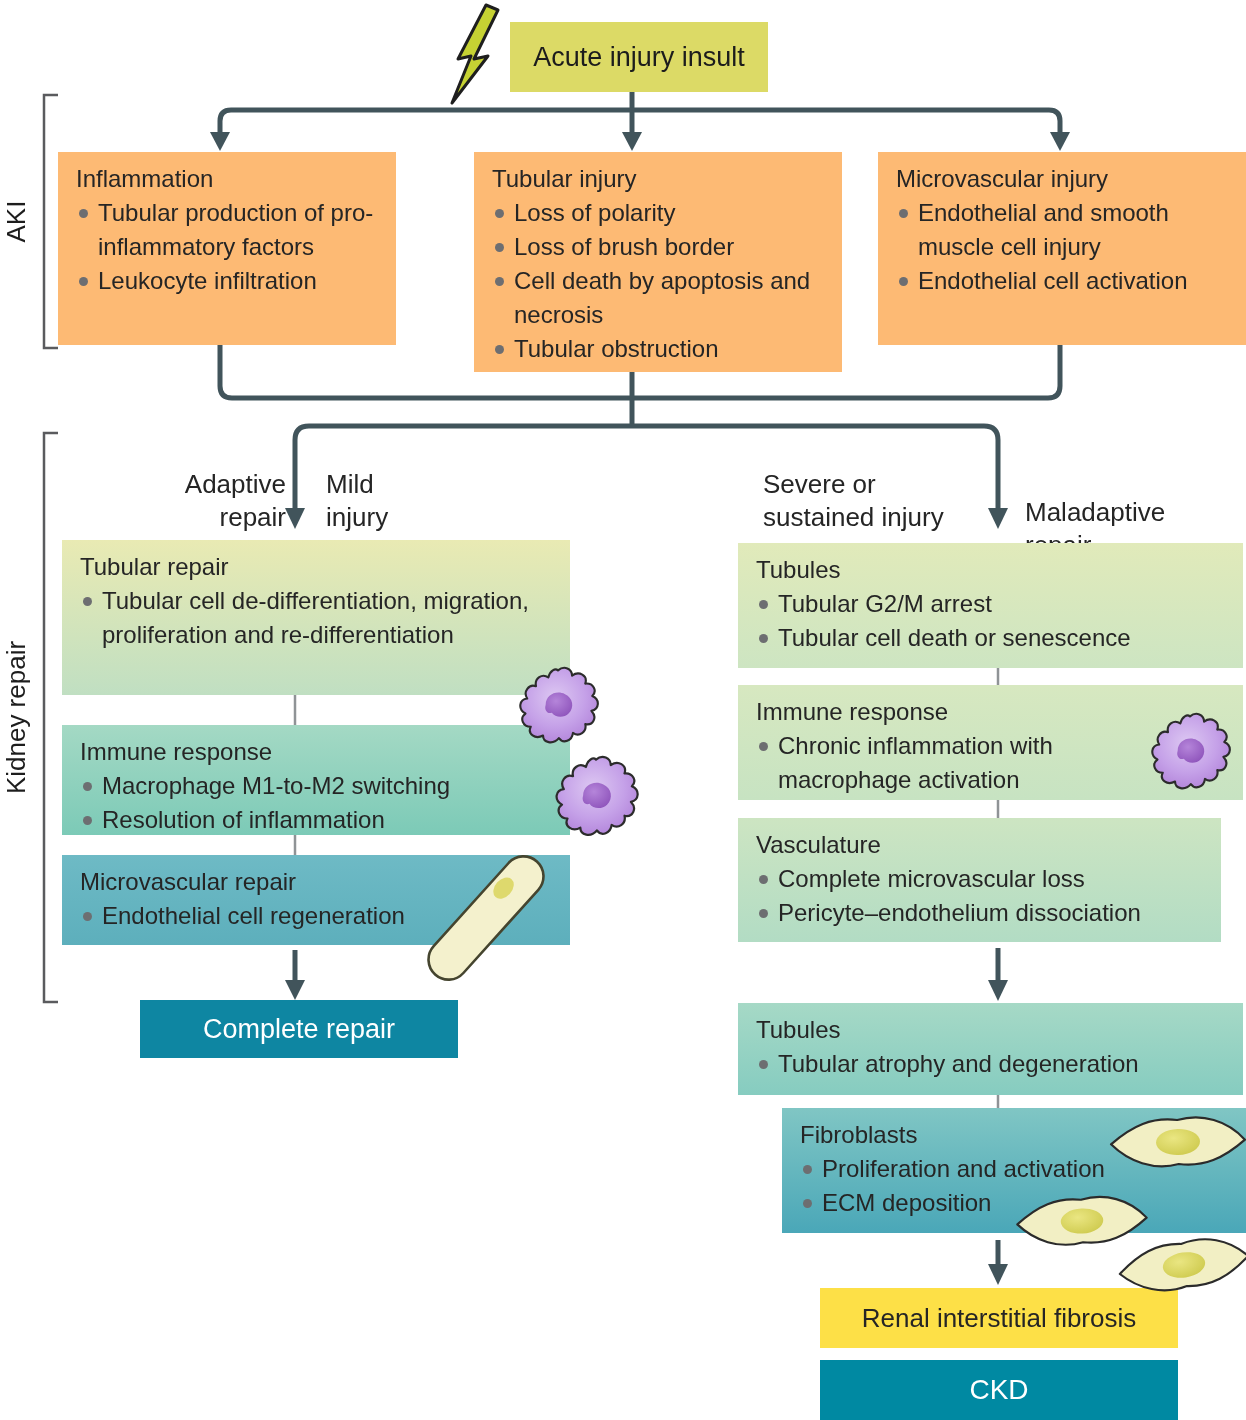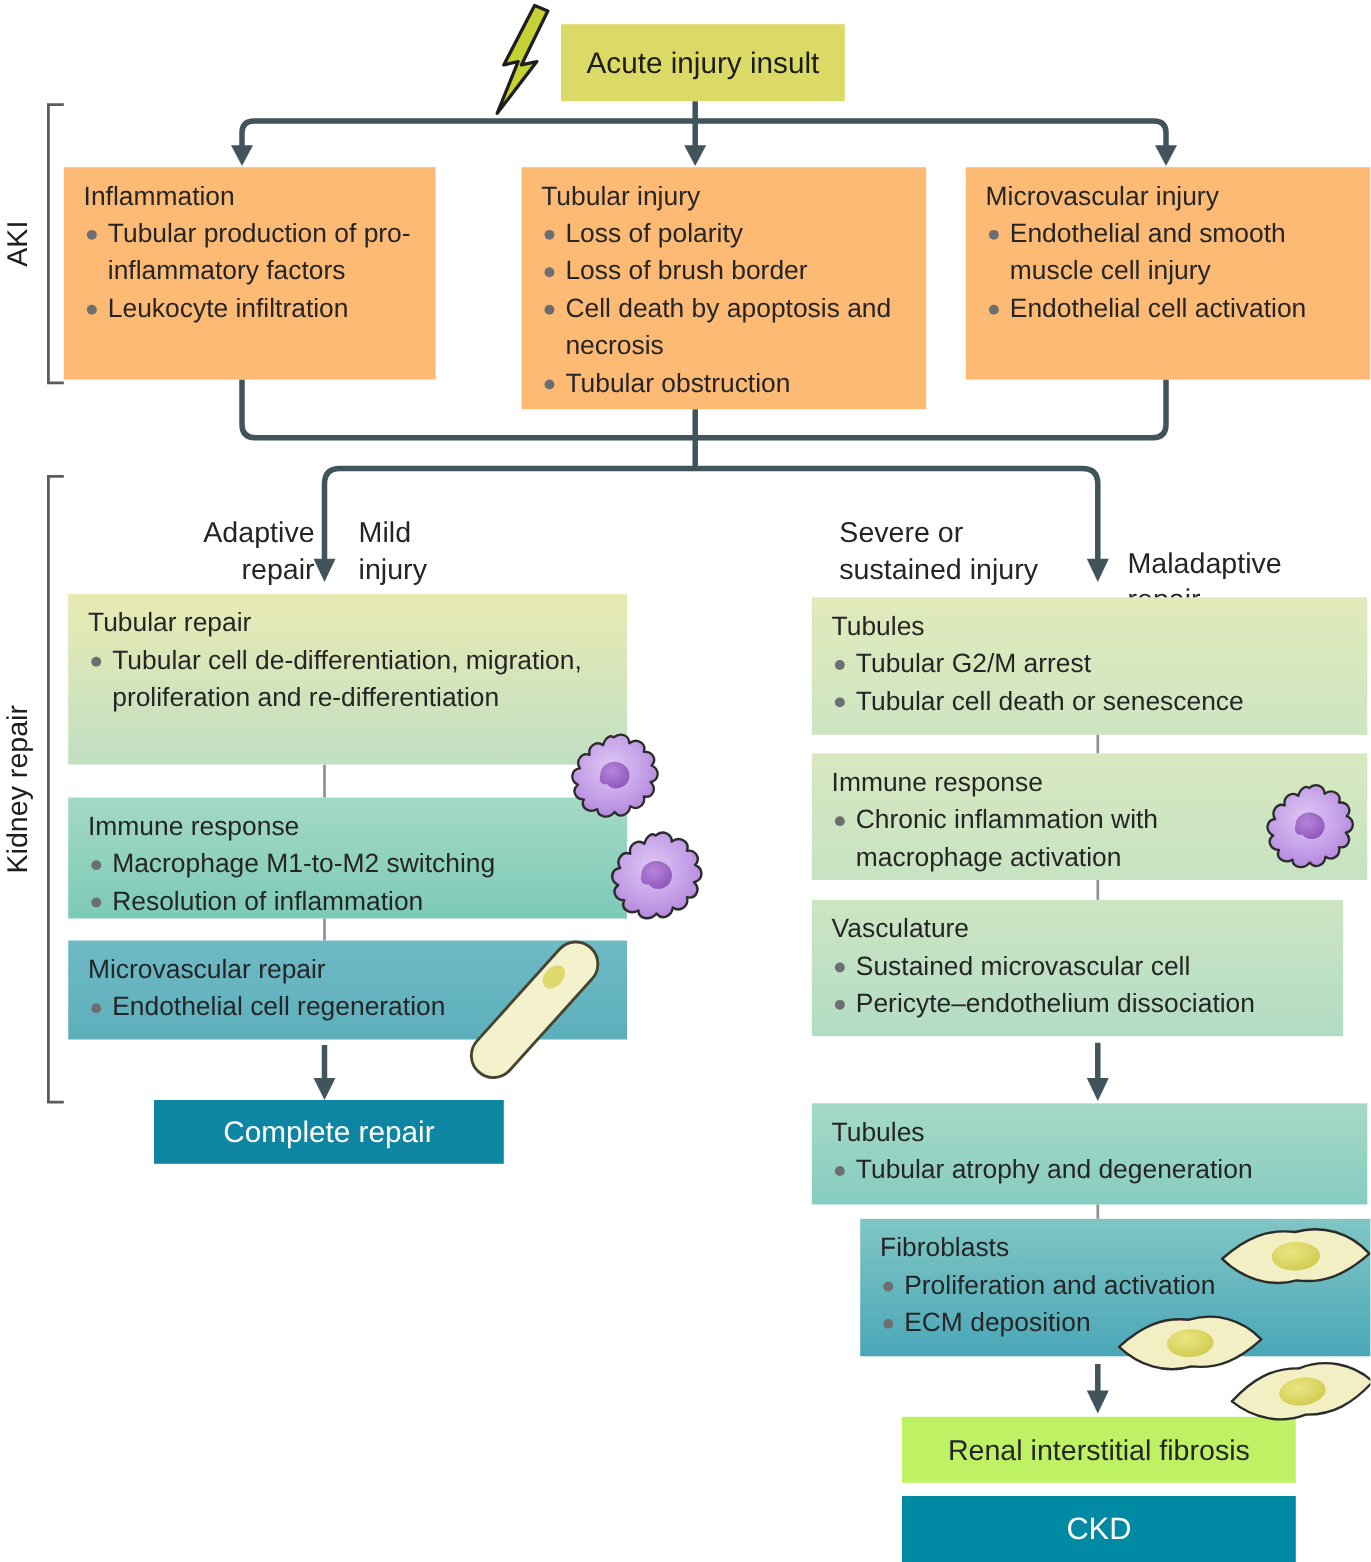--- a/index.html
+++ b/index.html
@@ -26,21 +26,21 @@
   .g-microrepair { background:linear-gradient(#6ebac5,#5dafbc); }
   .g-tubules1    { background:linear-gradient(#e1eaba,#cde5c2); }
   .g-immright    { background:linear-gradient(#d7e8c0,#c7e3c2); }
   .g-vasc        { background:linear-gradient(#cde5c2,#b2dcc4); }
   .g-tubules2    { background:linear-gradient(#a6d9c6,#86ccc0); }
   .g-fibro       { background:linear-gradient(#80c6c4,#4aa7b8); }
   .terminal {
     position:absolute; z-index:1; display:flex; align-items:center; justify-content:center;
   }
   .t-complete { left:140px; top:1000px; width:318px; height:58px; background:#0e86a2; color:#fff; font-size:27px;justify-content:center; }
-  .t-renal    { left:820px; top:1288px; width:358px; height:60px; background:#bef264; color:#252525; font-size:26px; }
+  .t-renal    { left:820px; top:1288px; width:358px; height:60px; background:#fde047; color:#252525; font-size:26px; }
   .t-ckd      { left:820px; top:1360px; width:358px; height:60px; background:#0089a2; color:#fff; font-size:28px; }
   .branch-label { position:absolute; z-index:1; font-size:26px; line-height:33px; color:#252525;margin-top:20px; }
   .bl-adaptive    { left:158px;  top:448px; width:128px; text-align:right; }
   .bl-mild        { left:326px;  top:448px; width:110px; }
   .bl-severe      { left:763px;  top:448px; width:216px; }
   .bl-maladaptive { left:1025px; top:476px; width:176px; }
   .side-label {
     position:absolute; z-index:1; width:200px; text-align:center; font-size:26px; color:#1d1d1d;
     transform:rotate(-90deg);
   }
@@ -227,21 +227,21 @@
     <div class="bullet">
         <span class="dot"></span>
         <span class="btext">Chronic inflammation with macrophage activation</span>
       </div>
   </div>
 
   <div class="box g-vasc" style="left:738px; top:818px; width:483px; height:124px;">
     <div class="box-title">Vasculature</div>
     <div class="bullet">
         <span class="dot"></span>
-        <span class="btext">Sustained microvascular cell</span>
+        <span class="btext">Complete microvascular loss</span>
       </div>
     <div class="bullet">
         <span class="dot"></span>
         <span class="btext">Pericyte–endothelium dissociation</span>
       </div>
   </div>
 
   <div class="box g-tubules2" style="left:738px; top:1003px; width:505px; height:92px;">
     <div class="box-title">Tubules</div>
     <div class="bullet">

